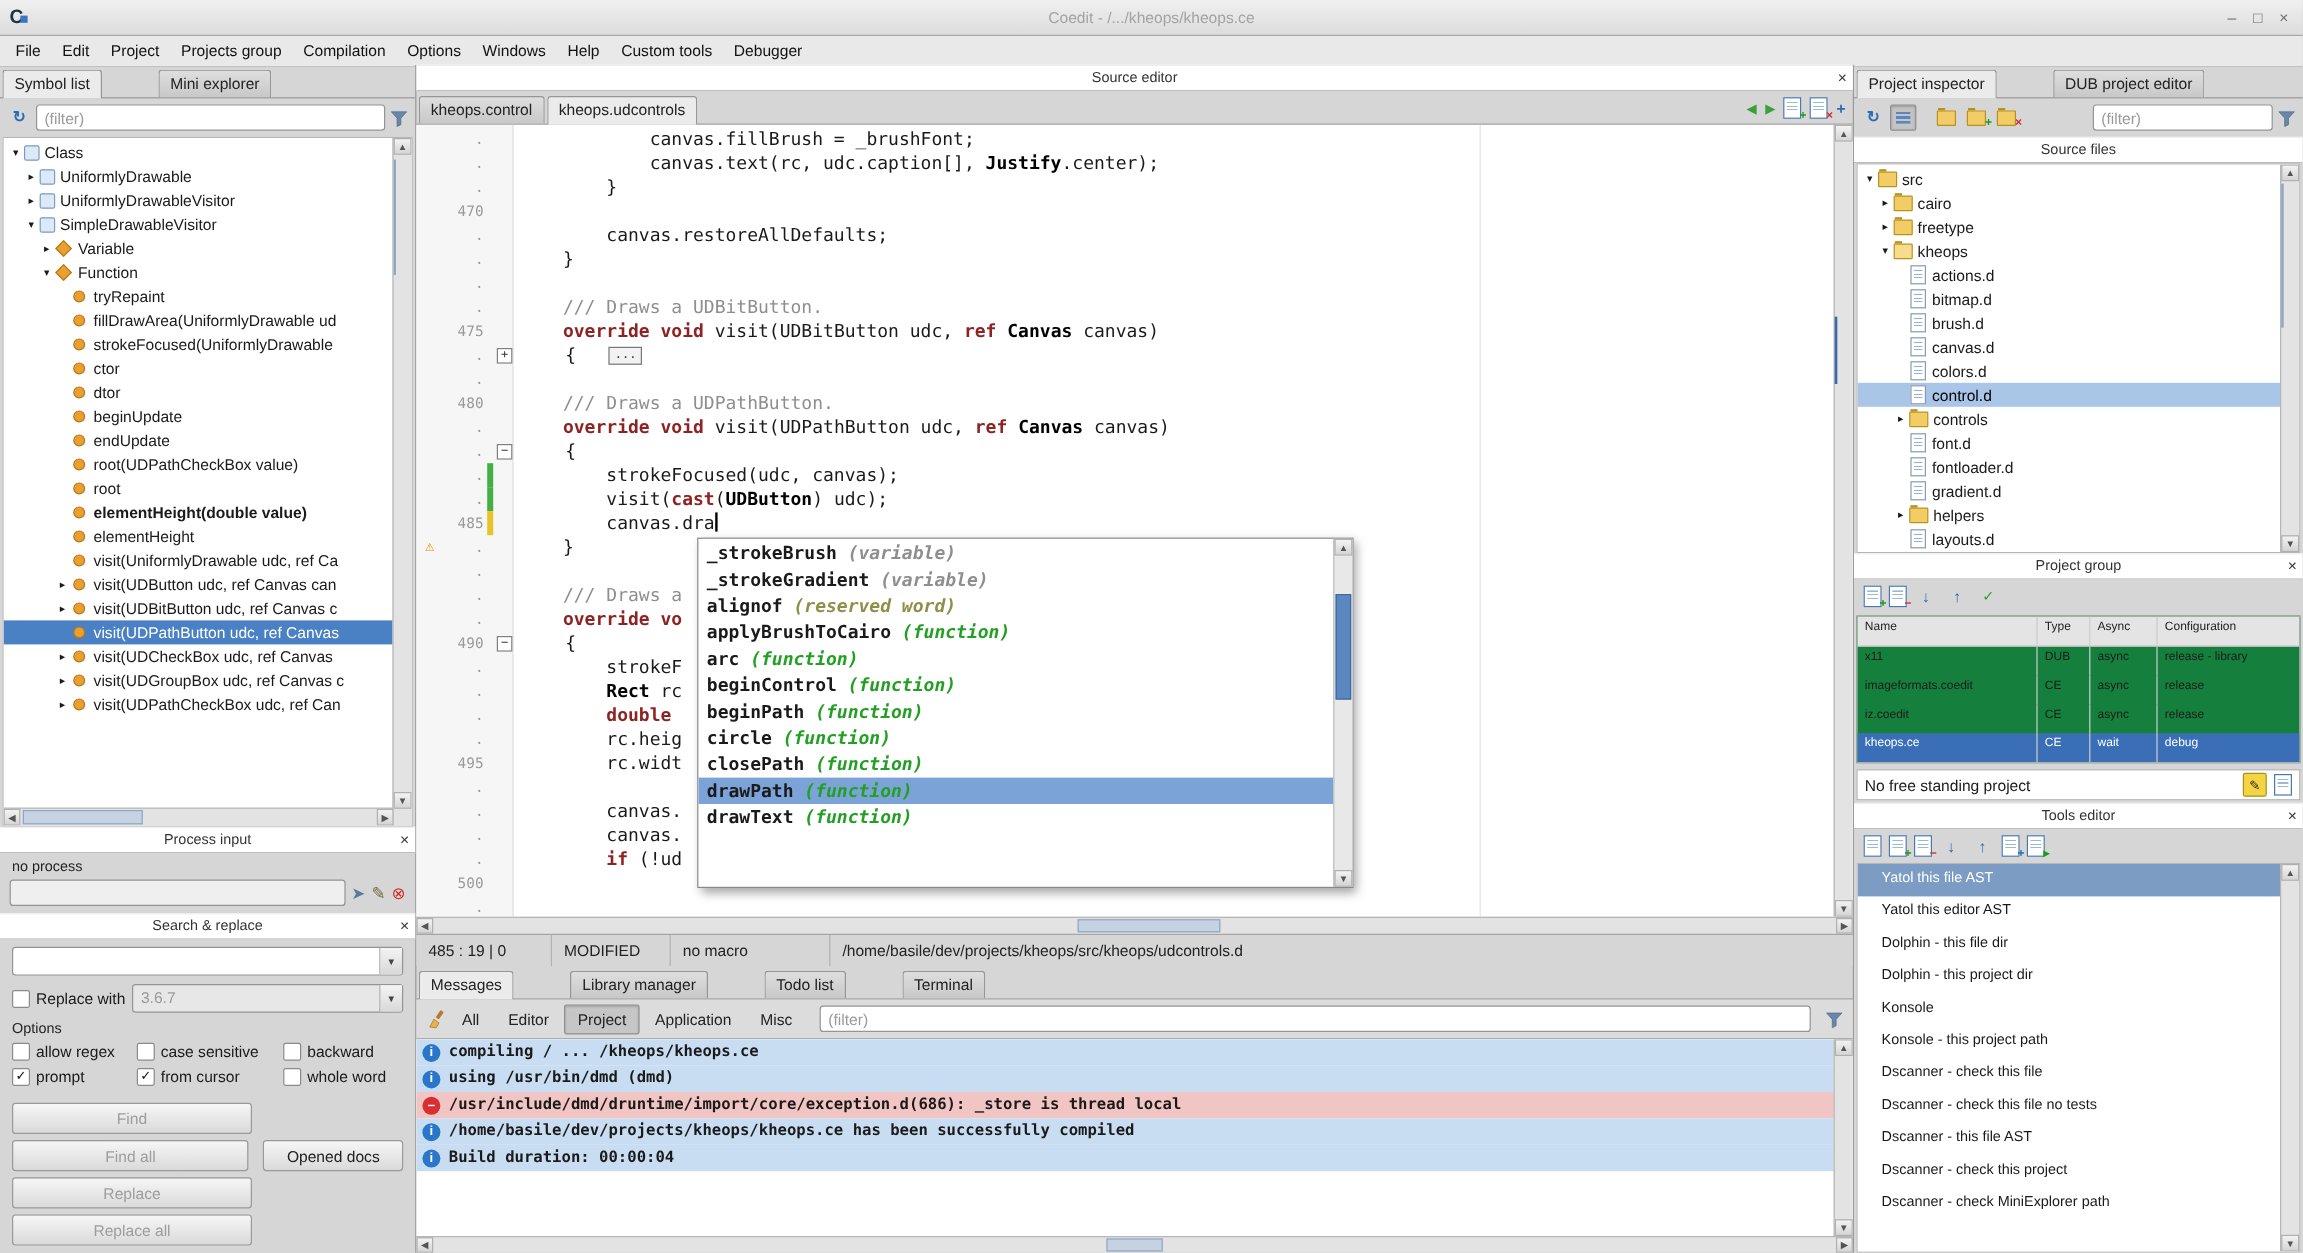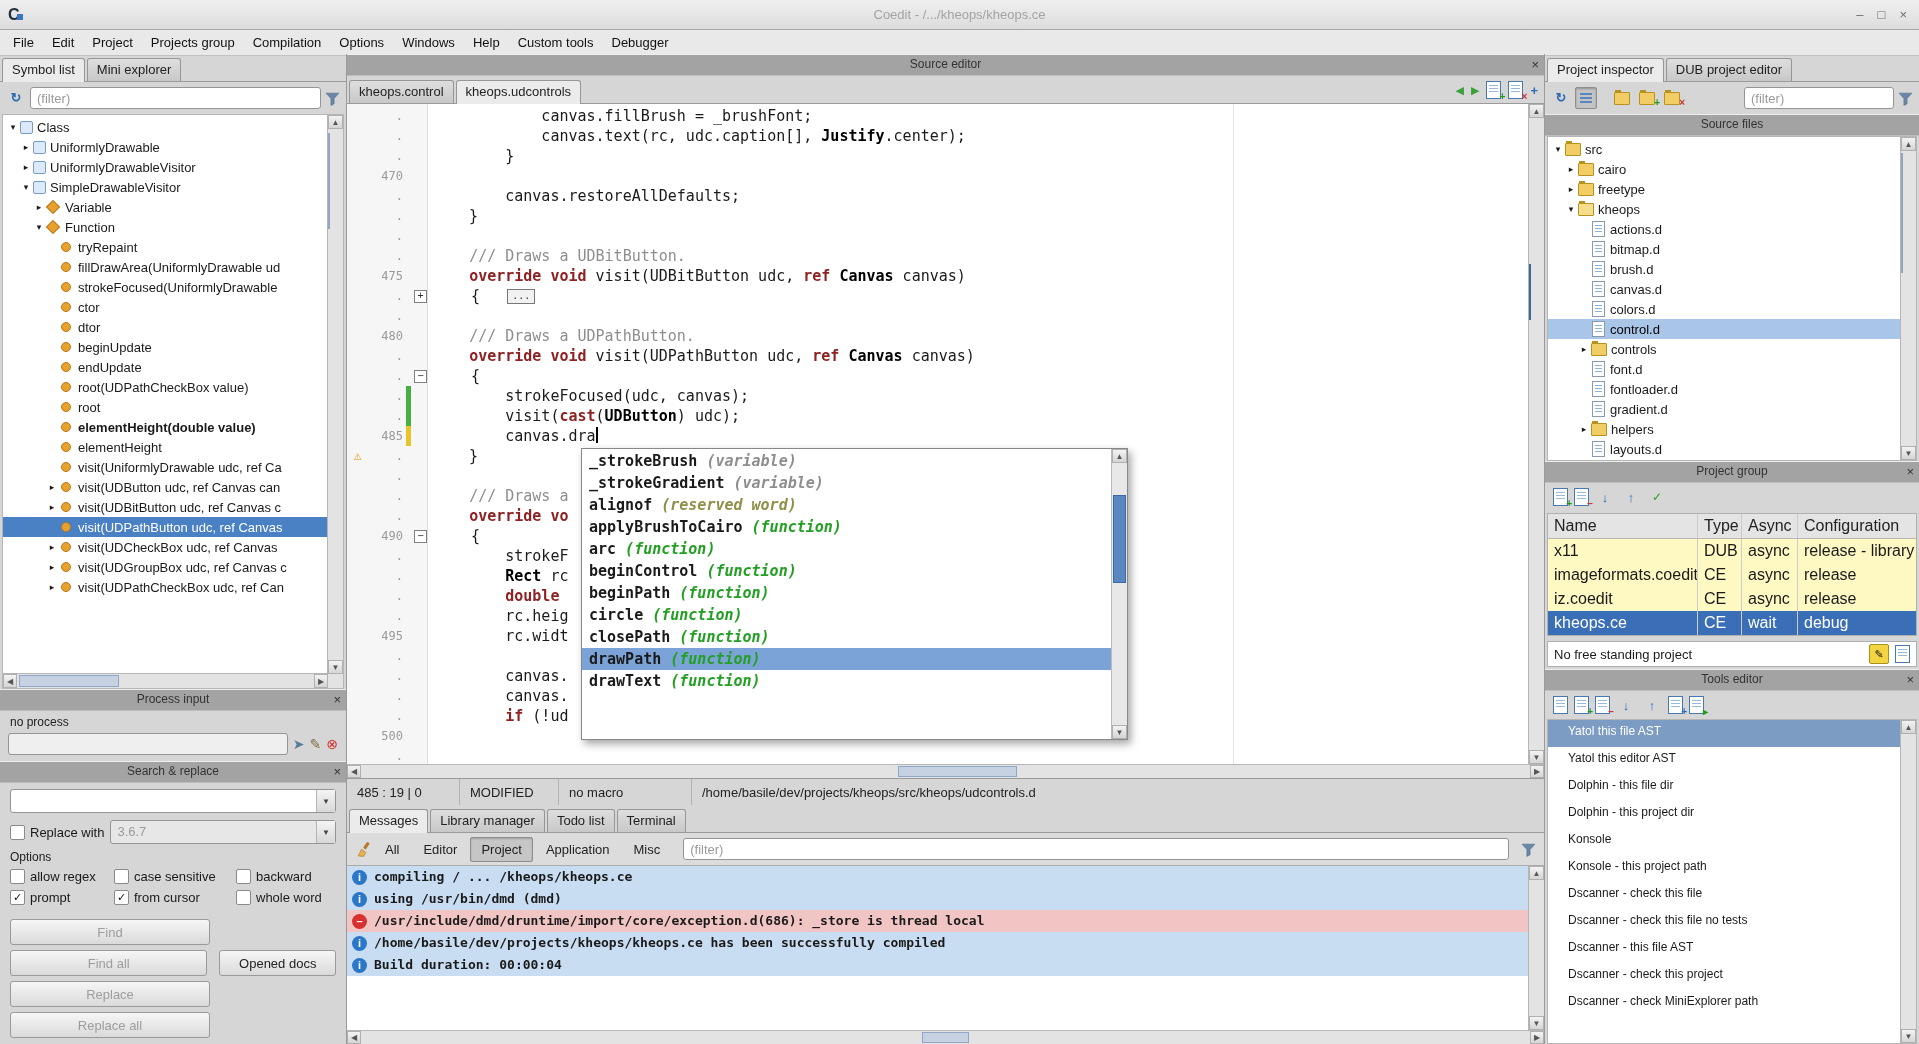--- a/index.html
+++ b/index.html
@@ -13,24 +13,24 @@
   .titlebar .title{position:absolute;left:0;right:0;text-align:center;color:#a3a3a3;font-size:13px;pointer-events:none;}
   .winbtns{margin-left:auto;display:flex;gap:14px;padding-right:12px;color:#6d6d6d;font-size:13px;z-index:2;}
   .menubar{height:25px;background:#e9e9e9;border-bottom:1px solid #c2c2c2;display:flex;align-items:center;padding-left:4px;}
   .menu-item{padding:3px 9px;color:#111;}
   
   .main{position:absolute;top:54px;left:0;right:0;bottom:0;display:flex;}
   .left{width:346px;flex:none;border-right:1px solid #9a9a9a;display:flex;flex-direction:column;min-height:0;}
   .center{flex:1;min-width:0;display:flex;flex-direction:column;border-right:1px solid #9a9a9a;}
   .right{width:374px;flex:none;display:flex;flex-direction:column;min-height:0;}
   
-  .phead{height:20px;flex:none;background:#a3a3a3;border-top:1px solid #eee;border-bottom:1px solid #bdbdbd;
+  .phead{height:20px;flex:none;background:#ffffff;border-top:1px solid #eee;border-bottom:1px solid #bdbdbd;
          text-align:center;font-size:12px;line-height:19px;color:#333;position:relative;}
   .phead .x{position:absolute;right:5px;top:1px;font-size:13px;color:#333;line-height:18px;}
-  .tabbar{height:28px;flex:none;display:flex;align-items:flex-end;padding:3px 3px 0 2px;border-bottom:1px solid #9a9a9a;box-sizing:border-box;}
+  .tabbar{height:28px;flex:none;display:flex;align-items:flex-end;padding:3px 3px 0 2px;border-bottom:1px solid #9a9a9a;box-sizing:border-box;gap:45px;}
   .tab{font-size:13px;padding:3px 9px 4px;background:linear-gradient(#dedede,#c8c8c8);border:1px solid #969696;
        border-bottom:none;border-radius:3px 3px 0 0;margin-right:2px;white-space:nowrap;color:#222;}
   .tab.active{background:#ebebeb;padding-bottom:5px;margin-bottom:-1px;}
   .toolbar{height:32px;flex:none;display:flex;align-items:center;gap:4px;padding:0 6px;}
   .tinput{height:22px;background:#fff;border:1px solid #949494;border-radius:3px;font:13px "Liberation Sans",sans-serif;
           padding:0 6px;color:#222;box-sizing:border-box;}
   .tinput::placeholder{color:#9a9a9a;}
   .ic-refresh{color:#2a6cb4;font-weight:bold;font-size:16px;line-height:16px;}
   .ic-funnel{width:15px;height:15px;}
   .pressed{background:#c4c4c4;border:1px solid #8e8e8e;border-radius:2px;box-shadow:inset 0 1px 2px rgba(0,0,0,.25);}
@@ -131,21 +131,21 @@
   .mic.error{background:#d83030;}
   
   .treewrap{flex:1;min-height:0;position:relative;background:#fff;border:1px solid #b6b6b6;margin:0 2px;overflow:hidden;}
   .rtree{position:absolute;inset:0 15px 0 0;overflow:hidden;padding-top:2px;}
   .grp-toolbar{height:28px;flex:none;display:flex;align-items:center;gap:6px;padding:0 8px;}
   .pg{width:13px;height:16px;background:#fff;border:1px solid #4878b0;position:relative;flex:none;}
   .pg::after{content:"";position:absolute;left:2px;right:2px;top:3px;height:8px;
              background:repeating-linear-gradient(#9ab8d8 0 1px,transparent 1px 3px);}
   .ov{position:absolute;right:-5px;bottom:-4px;font:bold 10px/10px "Liberation Sans",sans-serif;}
   .ov.g{color:#1f9a1f;} .ov.r{color:#d03030;} .ov.b{color:#2a6cb4;}
-  .pgtable{margin:2px 2px 0;background:#fef9c3;border:1px solid #b0b0b0;font-size:16px;}
+  .pgtable{margin:2px 2px 0;background:#15803d;border:1px solid #b0b0b0;font-size:10px;}
   .pgrow{display:flex;height:24px;align-items:stretch;}
   .pgrow.head{background:#e4e4e4;border-bottom:1px solid #b8b8b8;color:#222;}
   .pgc{padding:3px 6px;border-right:1px solid #cccccc;overflow:hidden;white-space:nowrap;box-sizing:border-box;}
   .pgc.c1{width:150px;flex:none;} .pgc.c2{width:44px;flex:none;} .pgc.c3{width:56px;flex:none;} .pgc.c4{flex:1;border-right:none;}
   .pgrow.sel{background:#3a6fb8;color:#fff;}
   .fsbar{height:24px;margin:5px 2px 2px;background:#fff;border:1px solid #b0b0b0;display:flex;align-items:center;padding:0 6px;gap:6px;font-size:13px;}
   .ic-edit{width:18px;height:18px;background:#f4d442;border:1px solid #a3941c;border-radius:2px;display:flex;align-items:center;justify-content:center;font-size:11px;margin-left:auto;}
   .toolslist{flex:1;min-height:0;background:#fff;border:1px solid #b6b6b6;margin:0 2px 0;position:relative;overflow:hidden;}
   .trows{position:absolute;inset:0 15px 0 0;}
   .trowt{height:27px;line-height:23px;padding:0 20px;white-space:nowrap;overflow:hidden;font-size:12px;}

